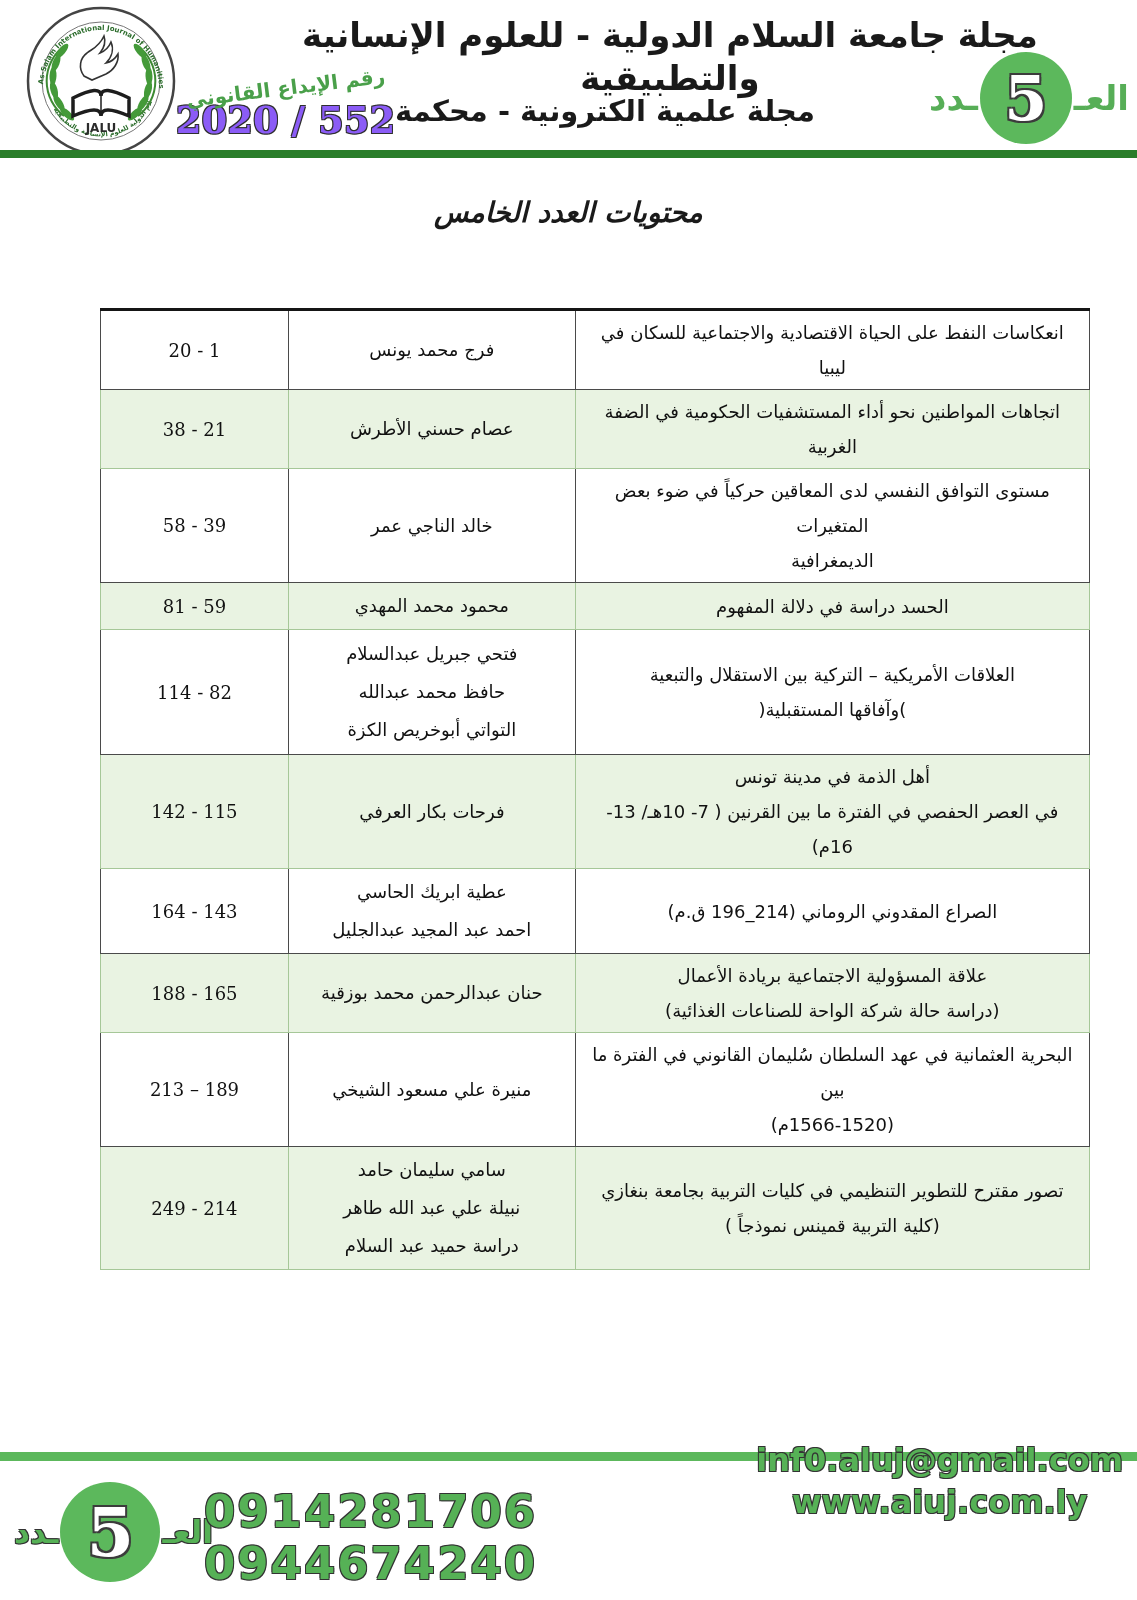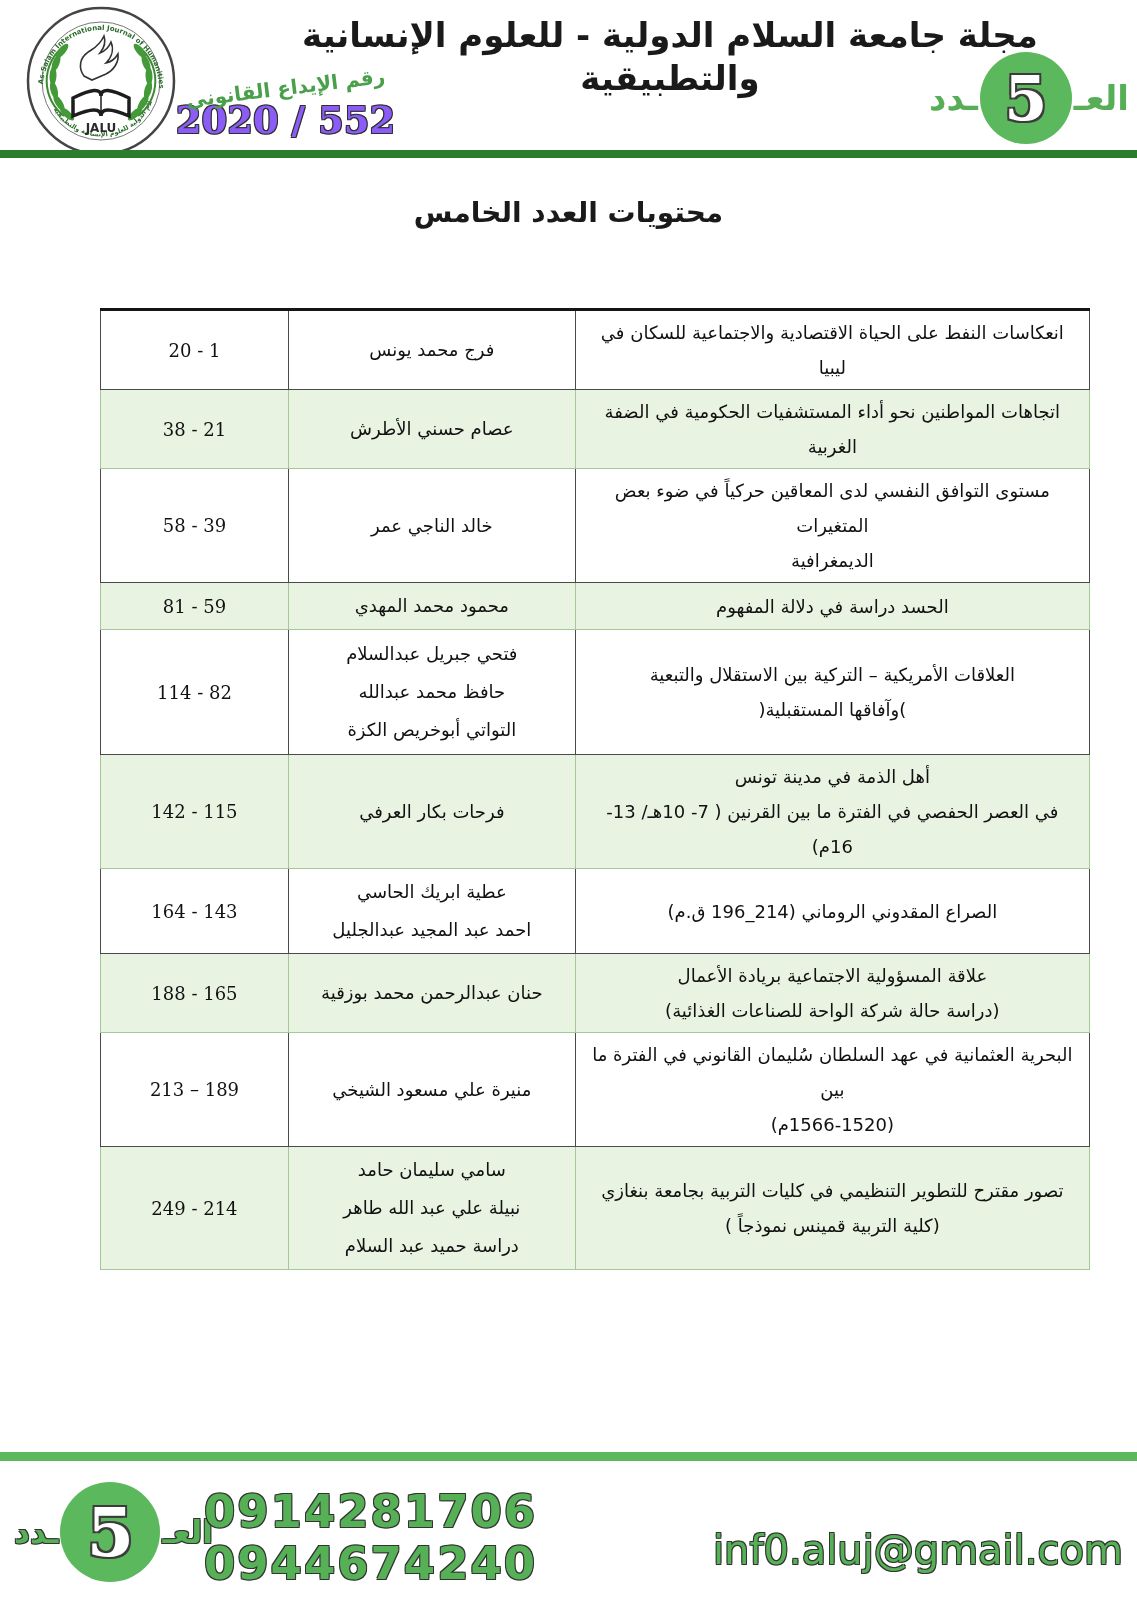--- a/index.html
+++ b/index.html
@@ -44,21 +44,21 @@
   .issue-num{
     color:#ffffff;font-weight:900;font-family:"DejaVu Serif",serif;
     text-shadow:-2px -2px 0 #3c3c3c,2px -2px 0 #3c3c3c,-2px 2px 0 #3c3c3c,2px 2px 0 #3c3c3c;
   }
   .issue-badge.hdr .issue-num{font-size:62px;}
   .issue-badge.ftr .issue-num{font-size:68px;}
   .header-rule{position:absolute;top:150px;left:0;width:1137px;height:8px;background:#2a7d2a;}
   
   .contents-title{
     position:absolute;top:196px;left:0;width:1137px;text-align:center;
-    font-size:28px;font-weight:800;direction:rtl;
+    font-size:28px;font-weight:800;direction:rtl;font-style:italic;
   }
   
   .toc{
     position:absolute;top:308px;right:47px;width:990px;
     border-collapse:collapse;direction:rtl;table-layout:fixed;border-radius:27px;
   }
   .toc{border-top:3px solid #151515;}
   .toc td{
     border:1px solid #4a4a4a;padding:4px 14px;vertical-align:middle;
     text-align:center;font-size:18px;color:#111;
@@ -71,22 +71,22 @@
   .footer-rule{position:absolute;top:1452px;left:0;width:1137px;height:9px;background:#5cb85c;}
   .green-outline{
     color:#56b156;
     text-shadow:-1px -1px 0 #333,1px -1px 0 #333,-1px 1px 0 #333,1px 1px 0 #333;
   }
   .phones{
     position:absolute;left:204px;top:1486px;font-size:45px;font-weight:900;
     line-height:1.16;letter-spacing:2px;font-family:"DejaVu Sans",sans-serif;
   }
   .contact{
-    position:absolute;right:14px;top:1524px;text-align:center;
-    font-size:40px;font-weight:400;line-height:1.3;
+    position:absolute;right:14px;top:1440px;text-align:center;
+    font-size:32px;font-weight:700;line-height:1.3;
   }
 </style>
 </head>
 <body>
 
 <div class="page">
 
   <svg class="logo" viewBox="0 0 150 150">
     <defs>
       <path id="arcTop" d="M 17,82 A 58,58 0 0 1 133,82"></path>
@@ -126,20 +126,21 @@
     </g>
     <text x="75" y="126" text-anchor="middle" font-size="12" font-weight="bold" fill="#2b2b2b">JALU</text>
   </svg>
 
   <div class="deposit">
     <span class="deposit-label">رقم الإيداع القانوني</span><br>
     <span class="deposit-number">2020 / 552</span>
   </div>
 
   <div class="title1">مجلة جامعة السلام الدولية - للعلوم الإنسانية والتطبيقية</div>
+  <div class="title2">مجلة علمية الكترونية - محكمة</div>
 
   <div class="issue-badge hdr">
     <span class="issue-side">العـ</span>
     <span class="issue-circle">
       <span class="issue-num">5</span>
     </span>
     <span class="issue-side">ـدد</span>
   </div>
 
   <div class="header-rule"></div>
@@ -267,15 +268,16 @@
     <span class="issue-side green-outline">ـدد</span>
   </div>
 
   <div class="phones green-outline">
     <div>0914281706</div>
     <div>0944674240</div>
   </div>
 
   <div class="contact green-outline">
     <div>inf0.aluj@gmail.com</div>
+    <div>www.aiuj.com.ly</div>
   </div>
 
 </div>
 
 </body></html>

